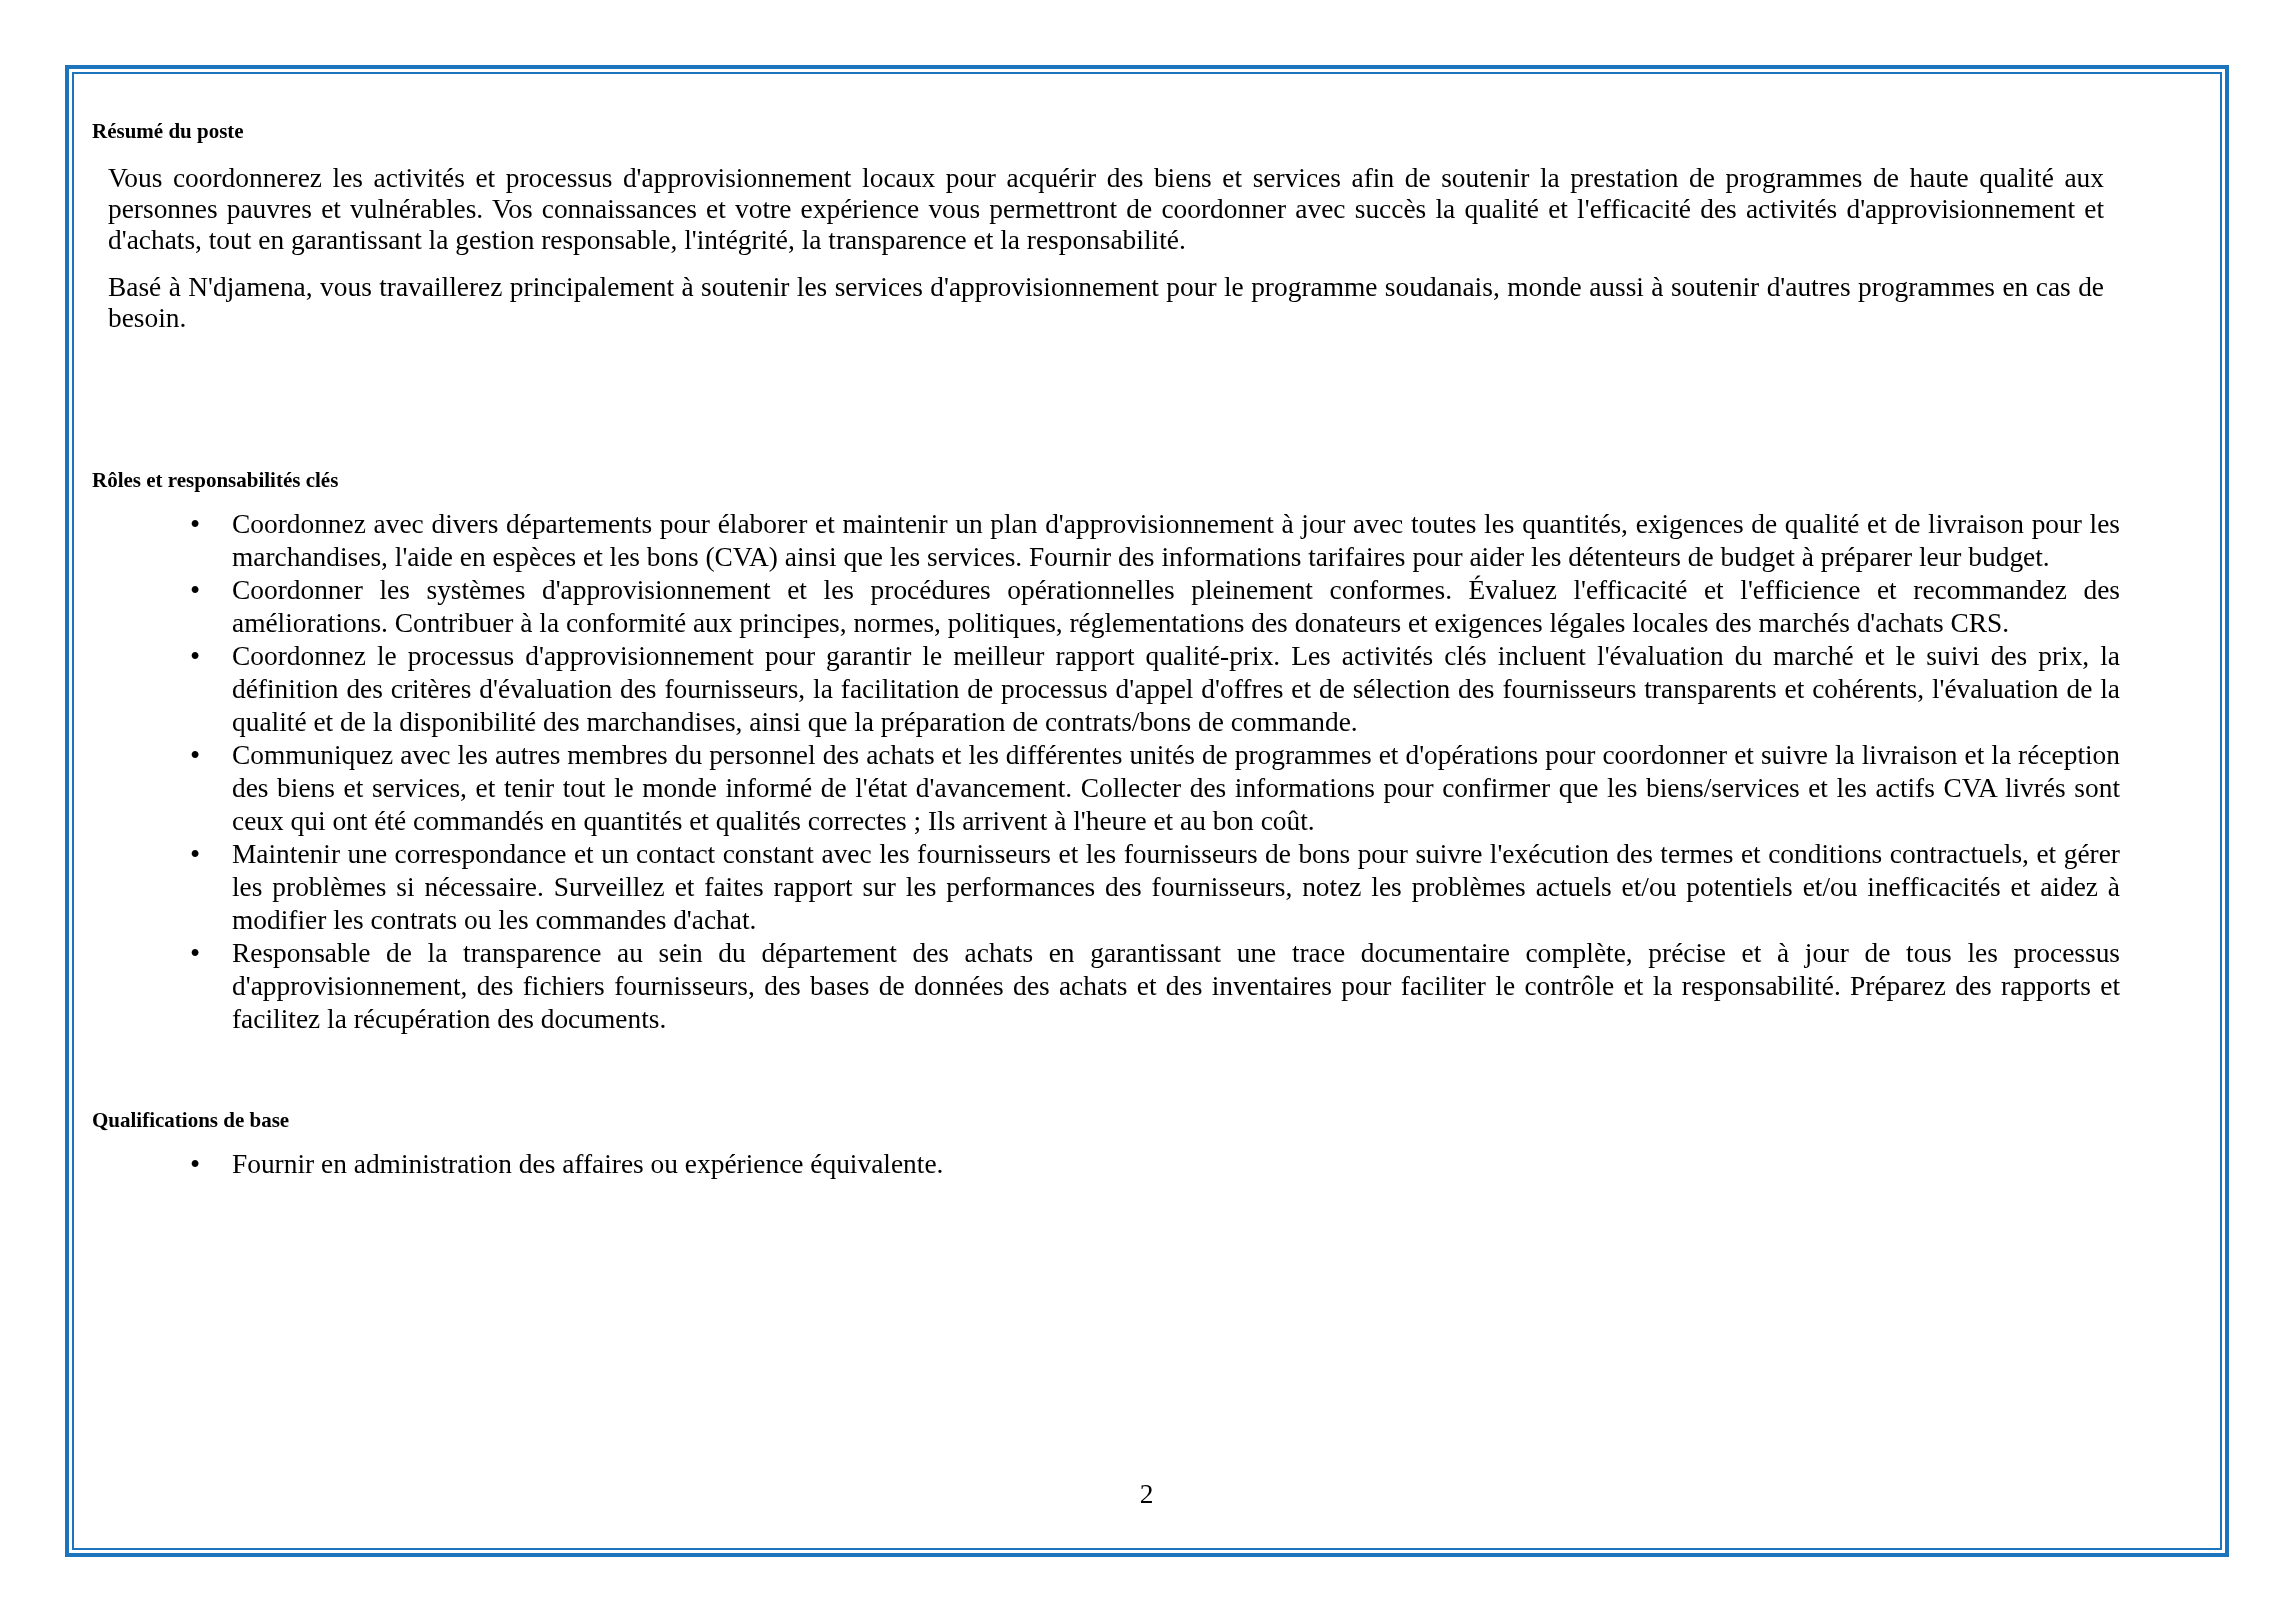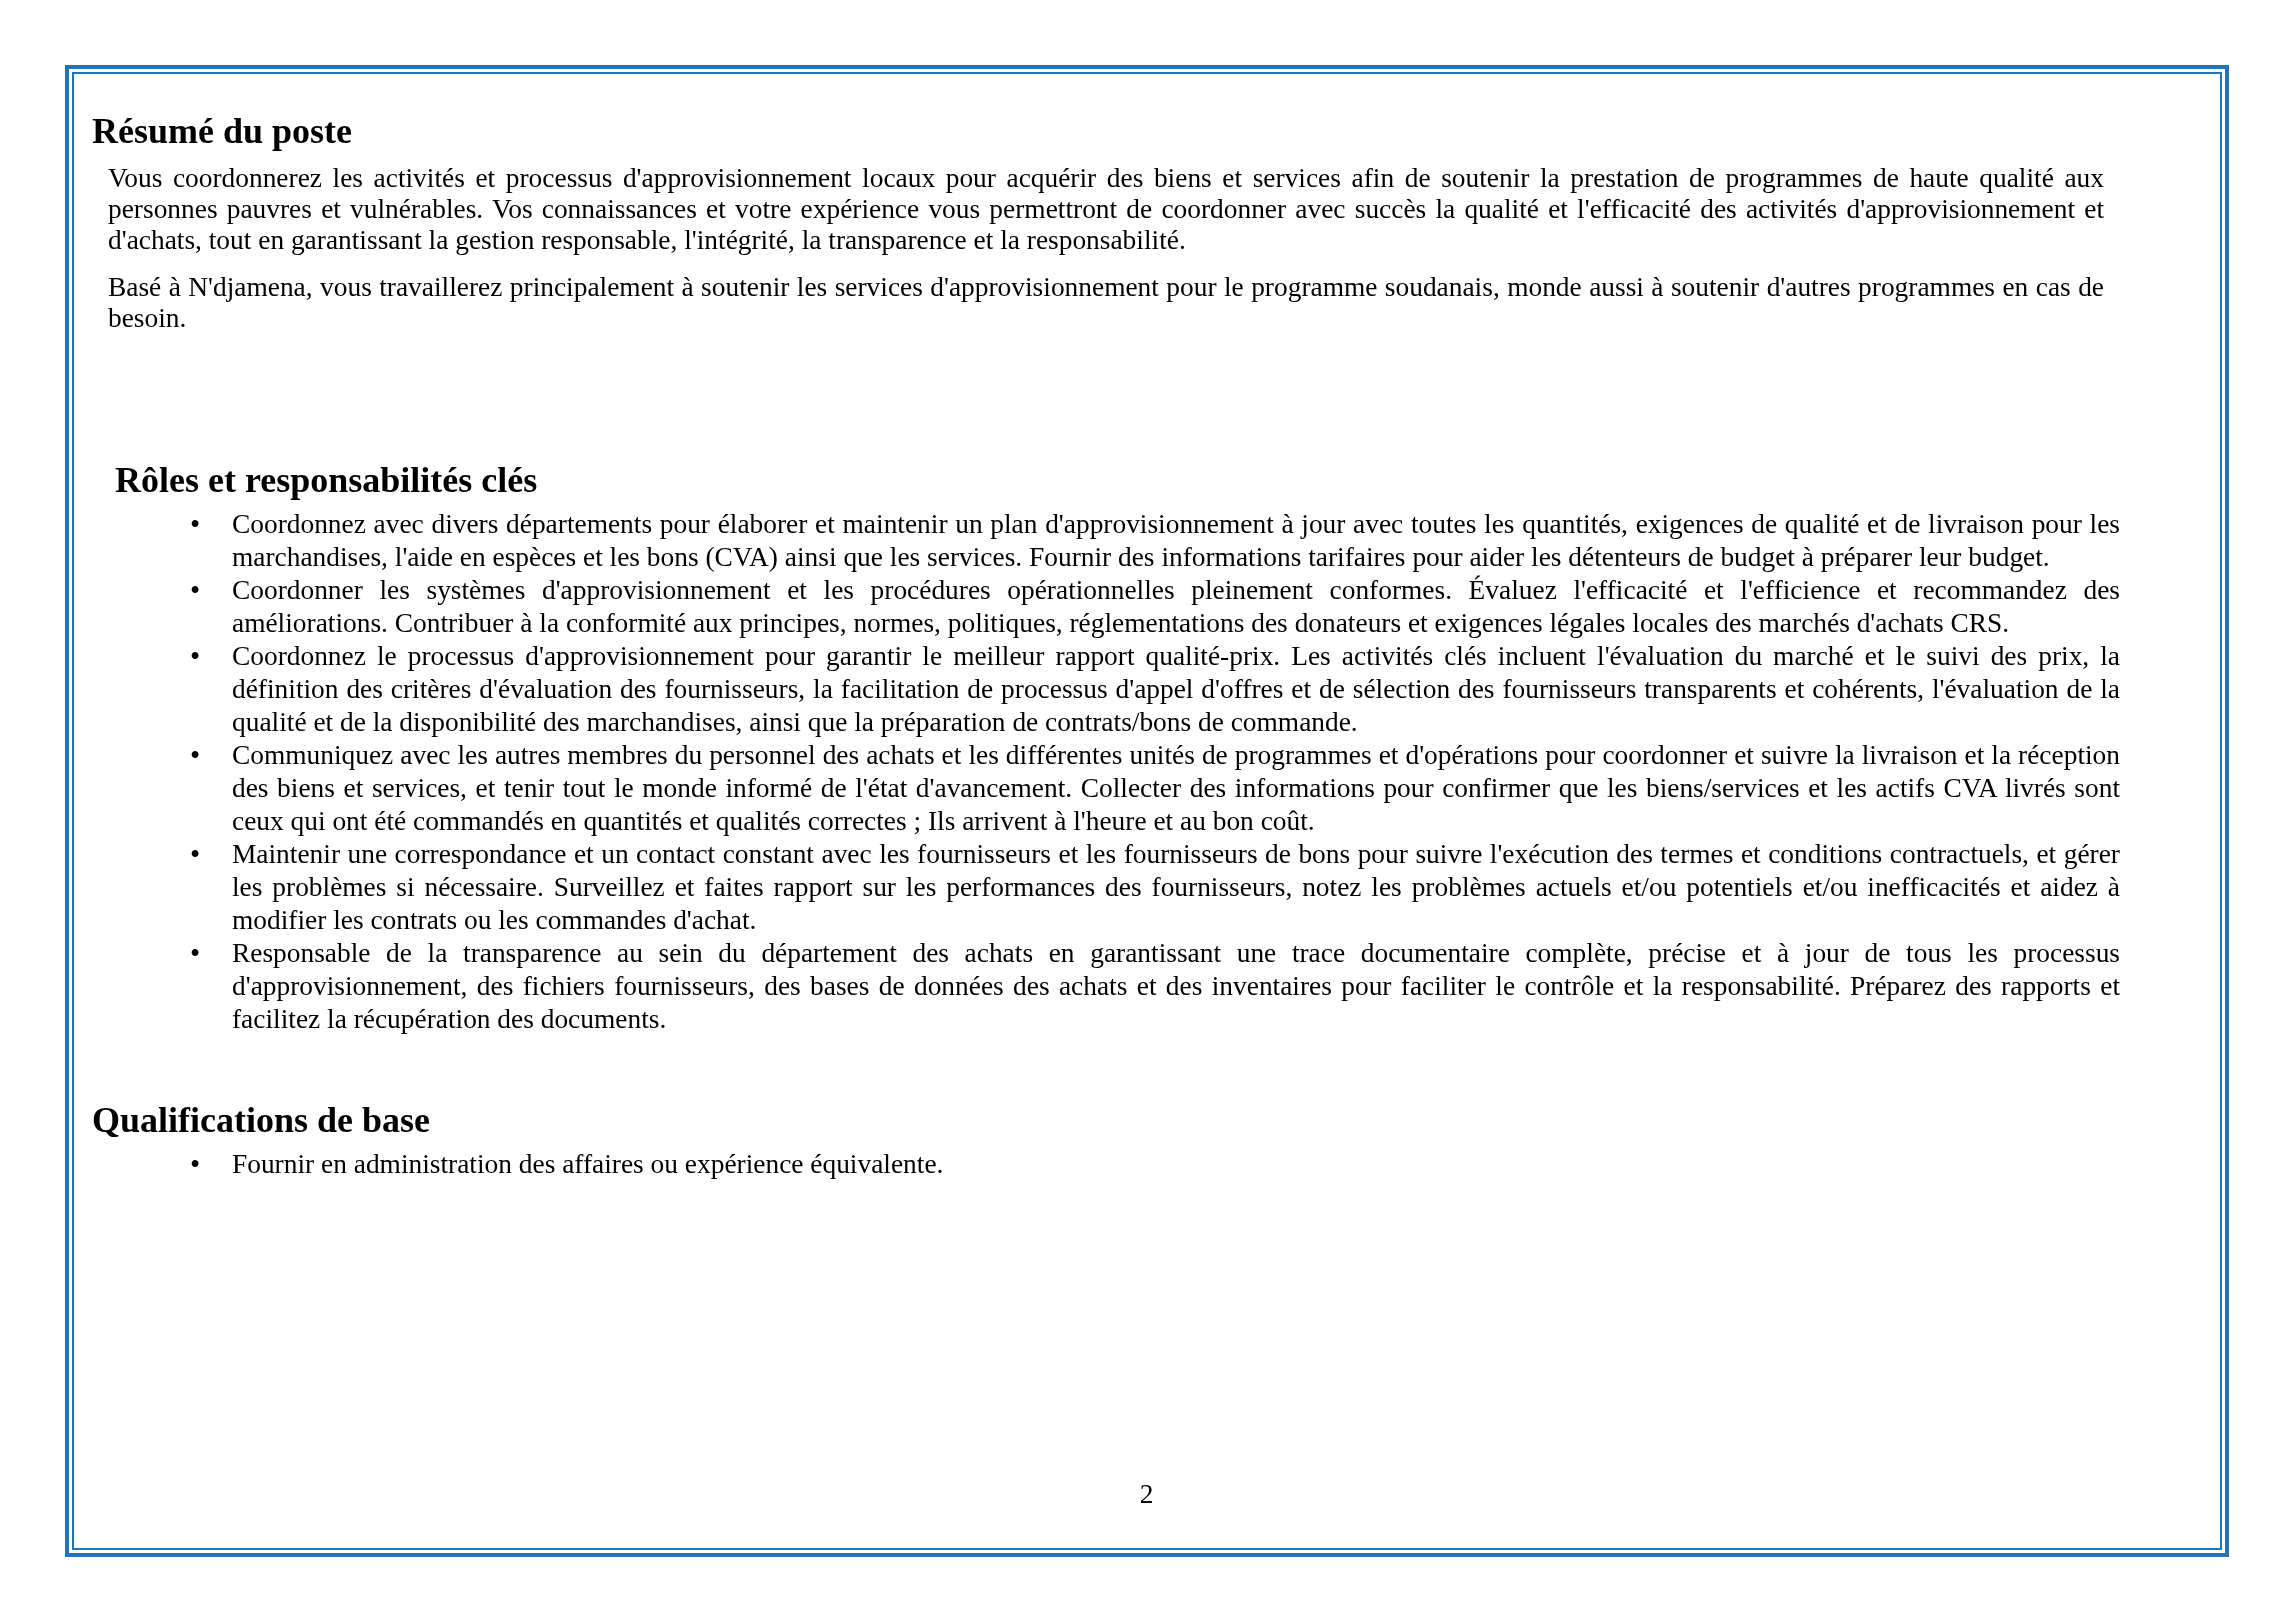--- a/index.html
+++ b/index.html
@@ -23,26 +23,26 @@
     position: absolute; inset: 2.9px;
     border: 2px solid var(--accent);
   }
   .content {
     position: absolute; inset: 0;
     padding: 116px 173px 0 92px;
     text-align: justify;
     line-height: 31px;
   }
   h2.doc-heading {
-    font-size: 36px; font-weight: bold;
+    font-size: 21px; font-weight: bold;
     margin: 0; padding: 0;
     text-align: left; line-height: 31px;
   }
   p.doc-para { margin: 16px; padding: 0; line-height: 31px; }
-  .section-roles h2.doc-heading { margin-top: 131px; margin-left: 23px; }
+  .section-roles h2.doc-heading { margin-top: 131px; }
   .section-quals h2.doc-heading { margin-top: 69px; }
   ul.bullet-list {
     list-style: none;
     margin: 11.8px 0 0 0;
     padding: 0 0 0 140px;
     line-height: 33px;
   }
   ul.bullet-list li {
     position: relative;
     text-align: justify;

